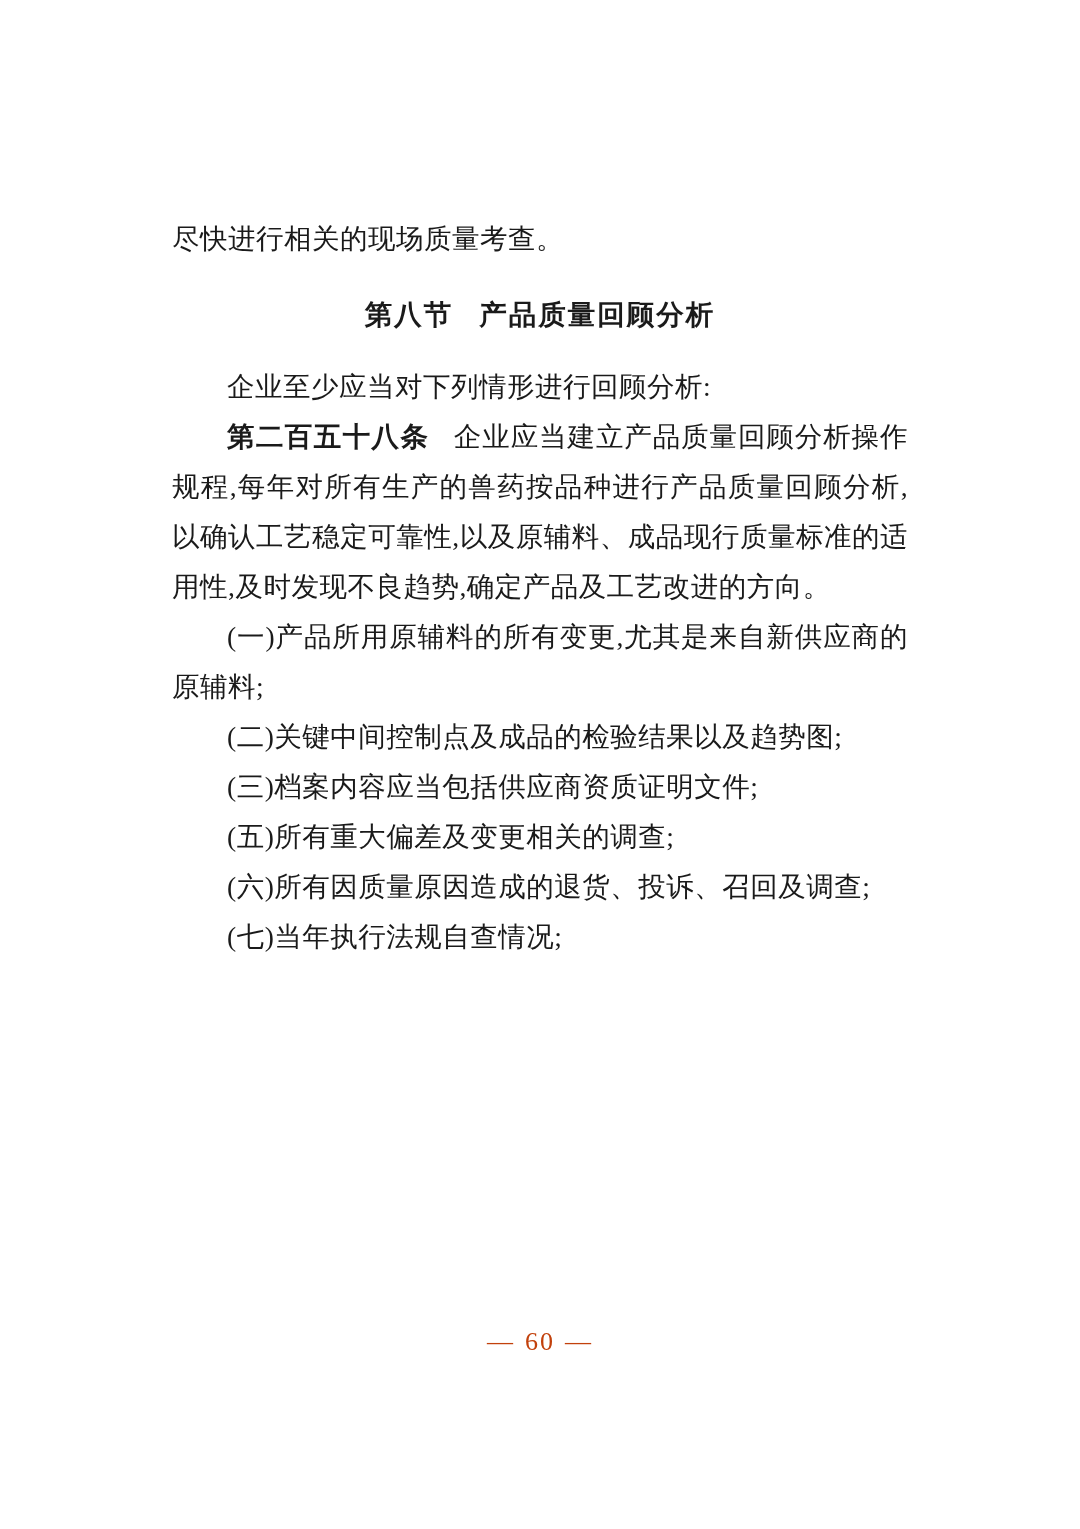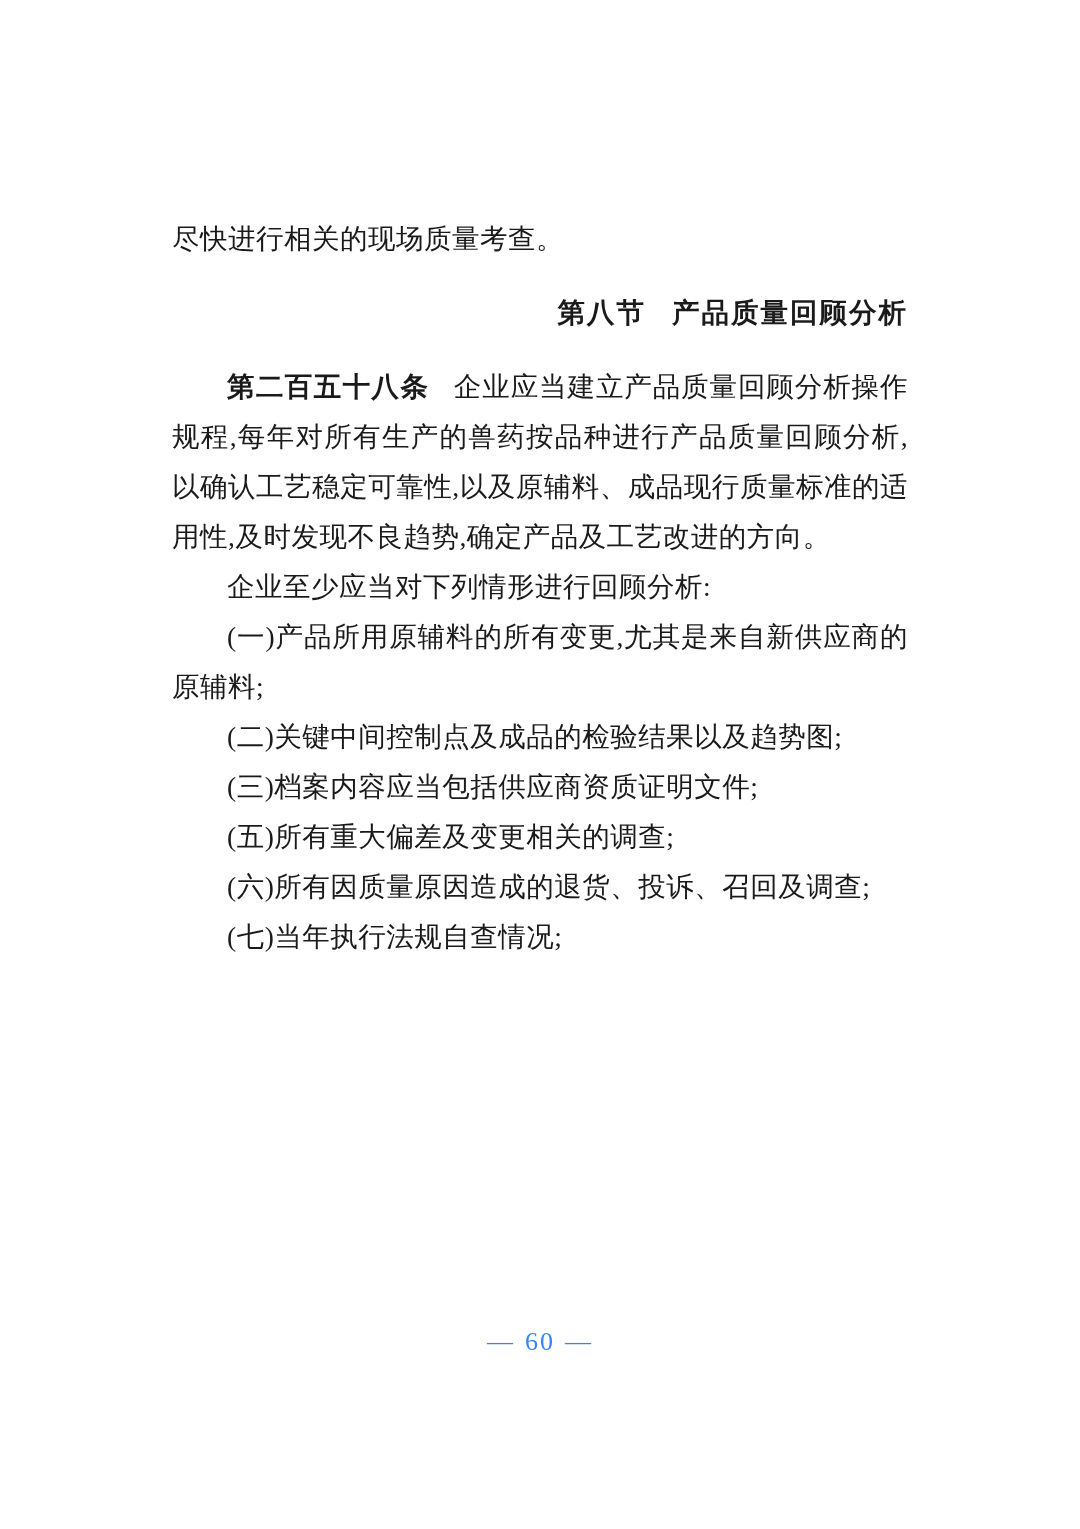--- a/index.html
+++ b/index.html
@@ -41,38 +41,37 @@
     letter-spacing: 1px;
   }
   .gap-after-label {
     display: inline-block;
     width: 24px;
   }
   .section-heading {
     font-size: 27.5px;
     line-height: 50px;
     font-weight: bold;
-    text-align: right;
+    text-align: center;
     margin: 26px 0 22px 0;
     letter-spacing: 2px;
-    font-family: Liberation Mono, monospace;
   }
   .section-heading .sec-gap {
     display: inline-block;
     width: 26px;
   }
   .footer {
     position: absolute;
     left: 0;
     bottom: 172px;
     width: 1080px;
     text-align: center;
     font-size: 26px;
     letter-spacing: 2px;
-    color: #3b82f6;
+    color: #c2410c;
   }
   .footer .dash {
     display: inline-block;
     padding: 0 10px;
   }
 </style>
 </head>
 <body>
 
 <div class="page">
@@ -80,25 +79,25 @@
   <p class="para">
     <span>尽快进行相关的现场质量考查。</span>
   </p>
 
 
   <h2 class="section-heading">
     <span>第八节</span><span class="sec-gap"></span><span>产品质量回顾分析</span>
   </h2>
 
   <p class="para indent">
-    <span class="article-label">第二百五十八条</span><span class="gap-after-label"></span><span>企业应当建立产品质量回顾分析操作规程,每年对所有生产的兽药按品种进行产品质量回顾分析,以确认工艺稳定可靠性,以及原辅料、成品现行质量标准的适用性,及时发现不良趋势,确定产品及工艺改进的方向。</span>
+    <span>企业至少应当对下列情形进行回顾分析:</span>
   </p>
 
   <p class="para indent">
-    <span>企业至少应当对下列情形进行回顾分析:</span>
+    <span class="article-label">第二百五十八条</span><span class="gap-after-label"></span><span>企业应当建立产品质量回顾分析操作规程,每年对所有生产的兽药按品种进行产品质量回顾分析,以确认工艺稳定可靠性,以及原辅料、成品现行质量标准的适用性,及时发现不良趋势,确定产品及工艺改进的方向。</span>
   </p>
 
   <p class="para indent">
     <span>(一)产品所用原辅料的所有变更,尤其是来自新供应商的原辅料;</span>
   </p>
   <p class="para indent">
     <span>(二)关键中间控制点及成品的检验结果以及趋势图;</span>
   </p>
   <p class="para indent">
     <span>(三)档案内容应当包括供应商资质证明文件;</span>

